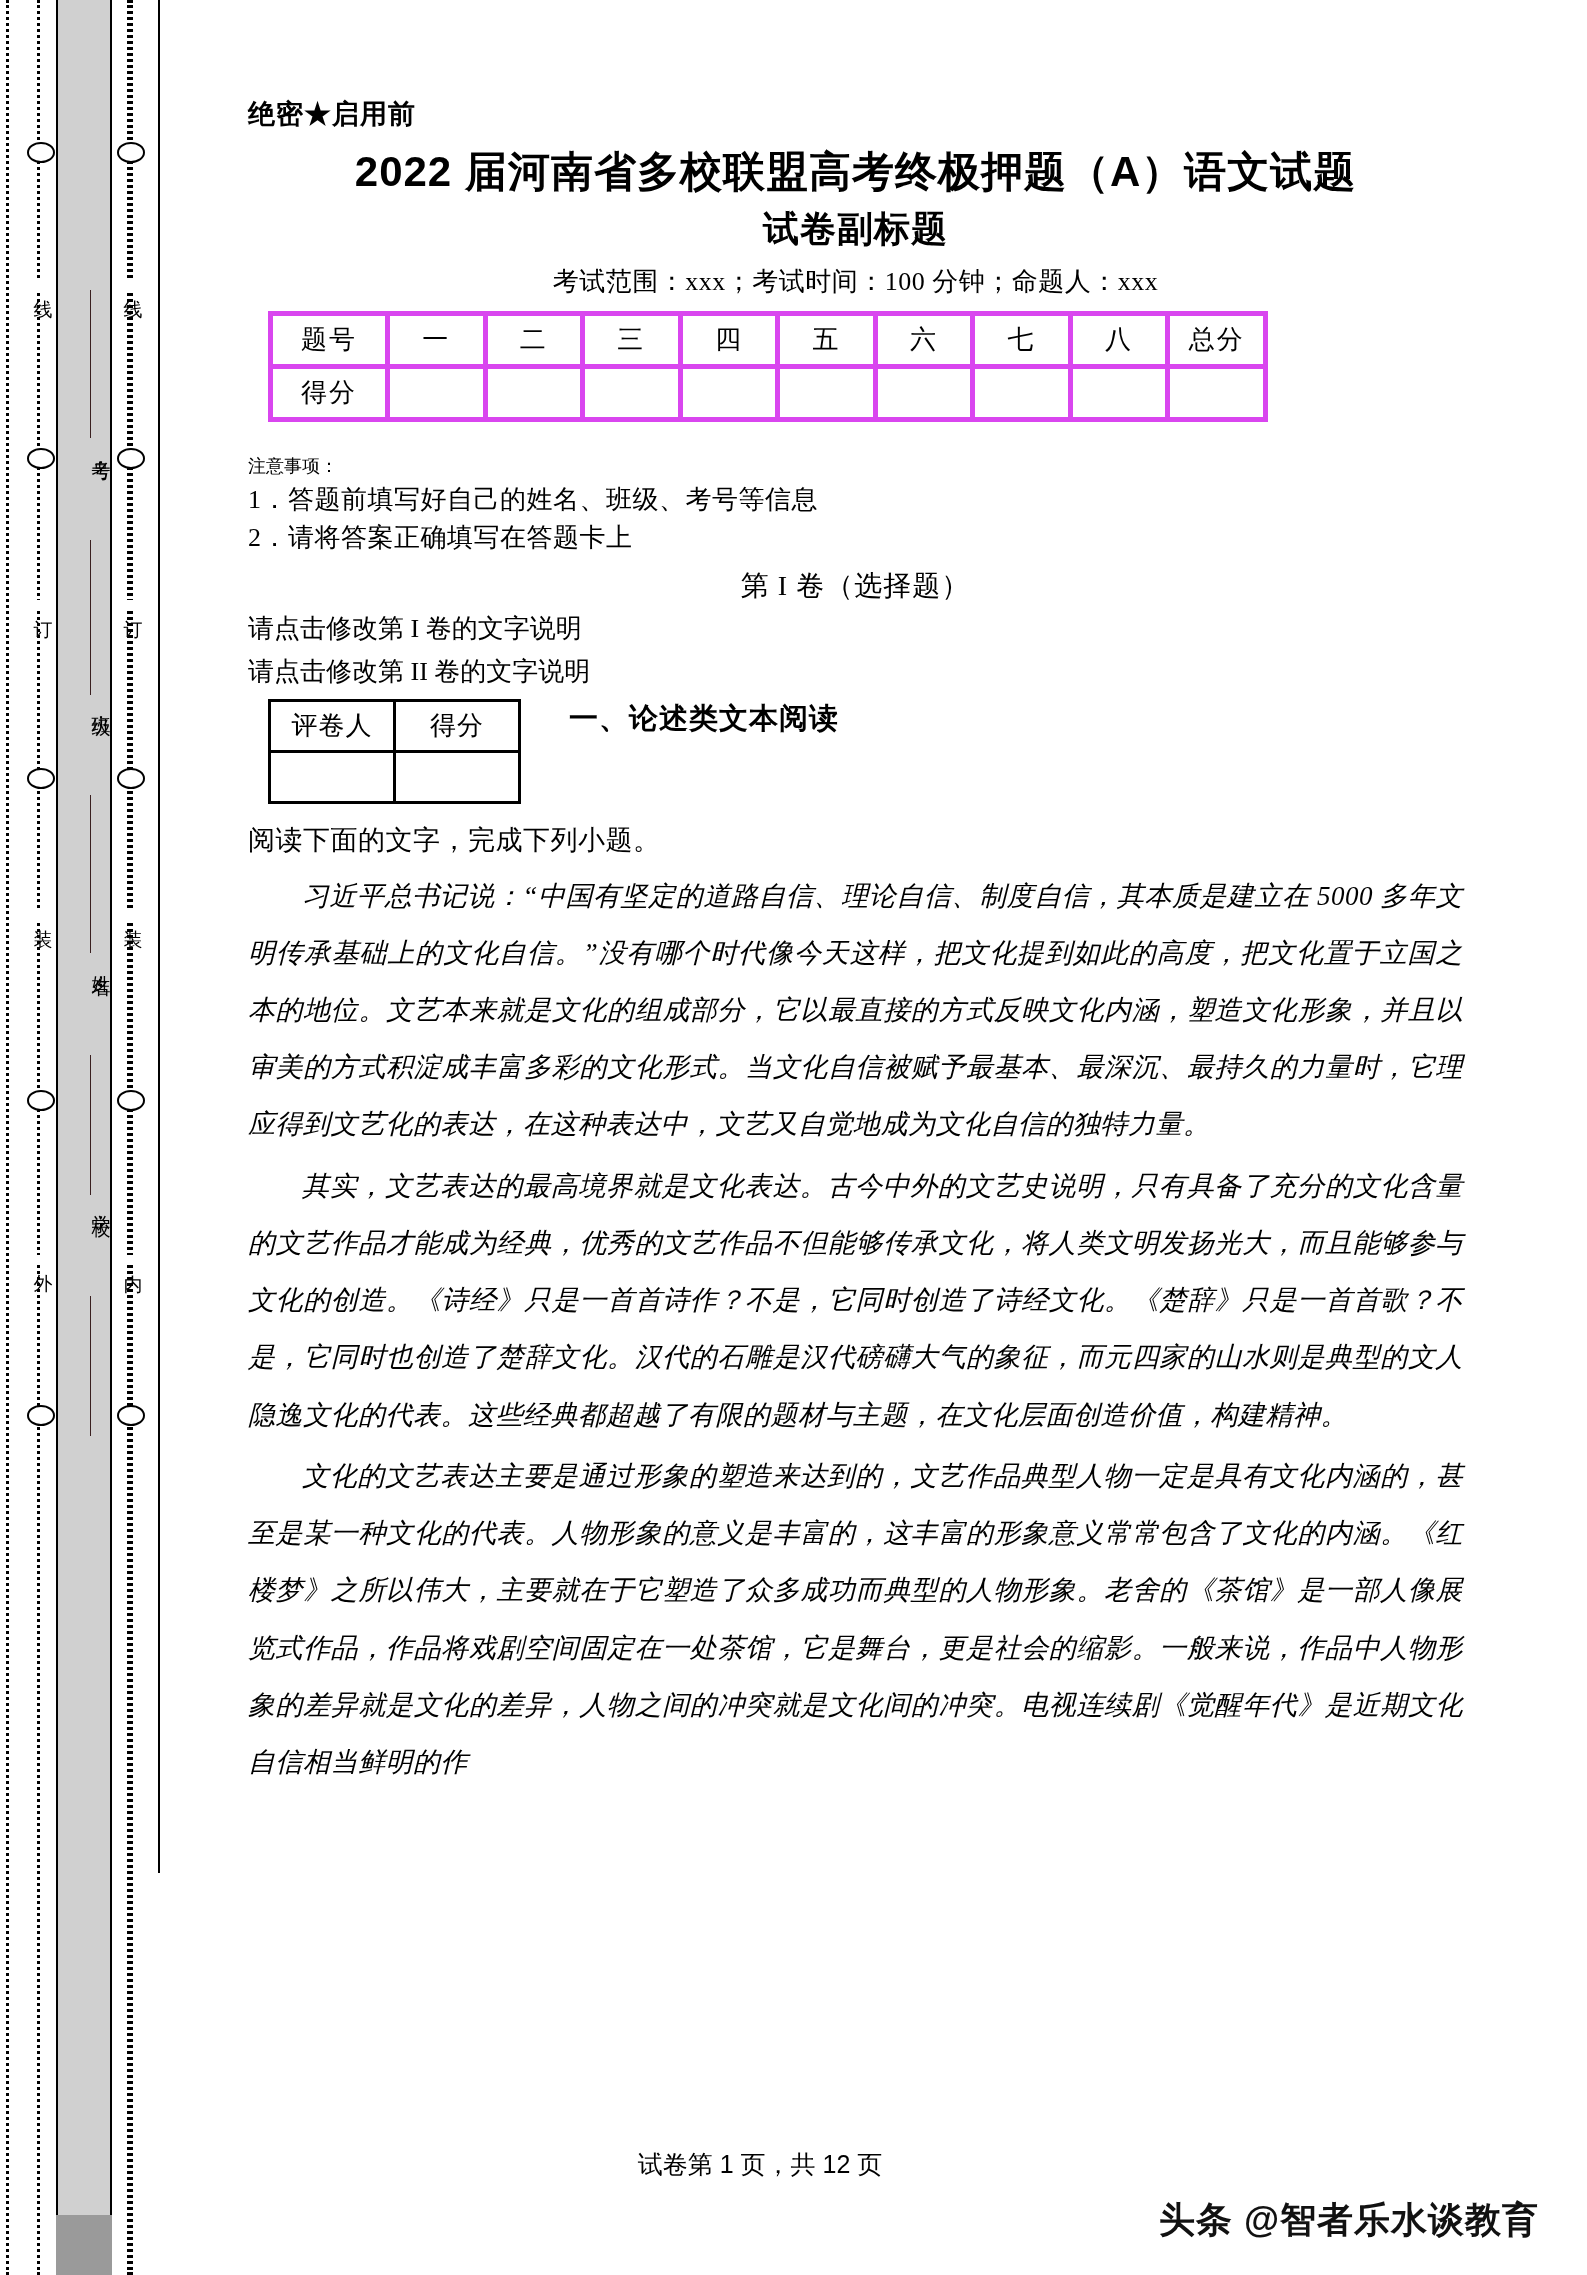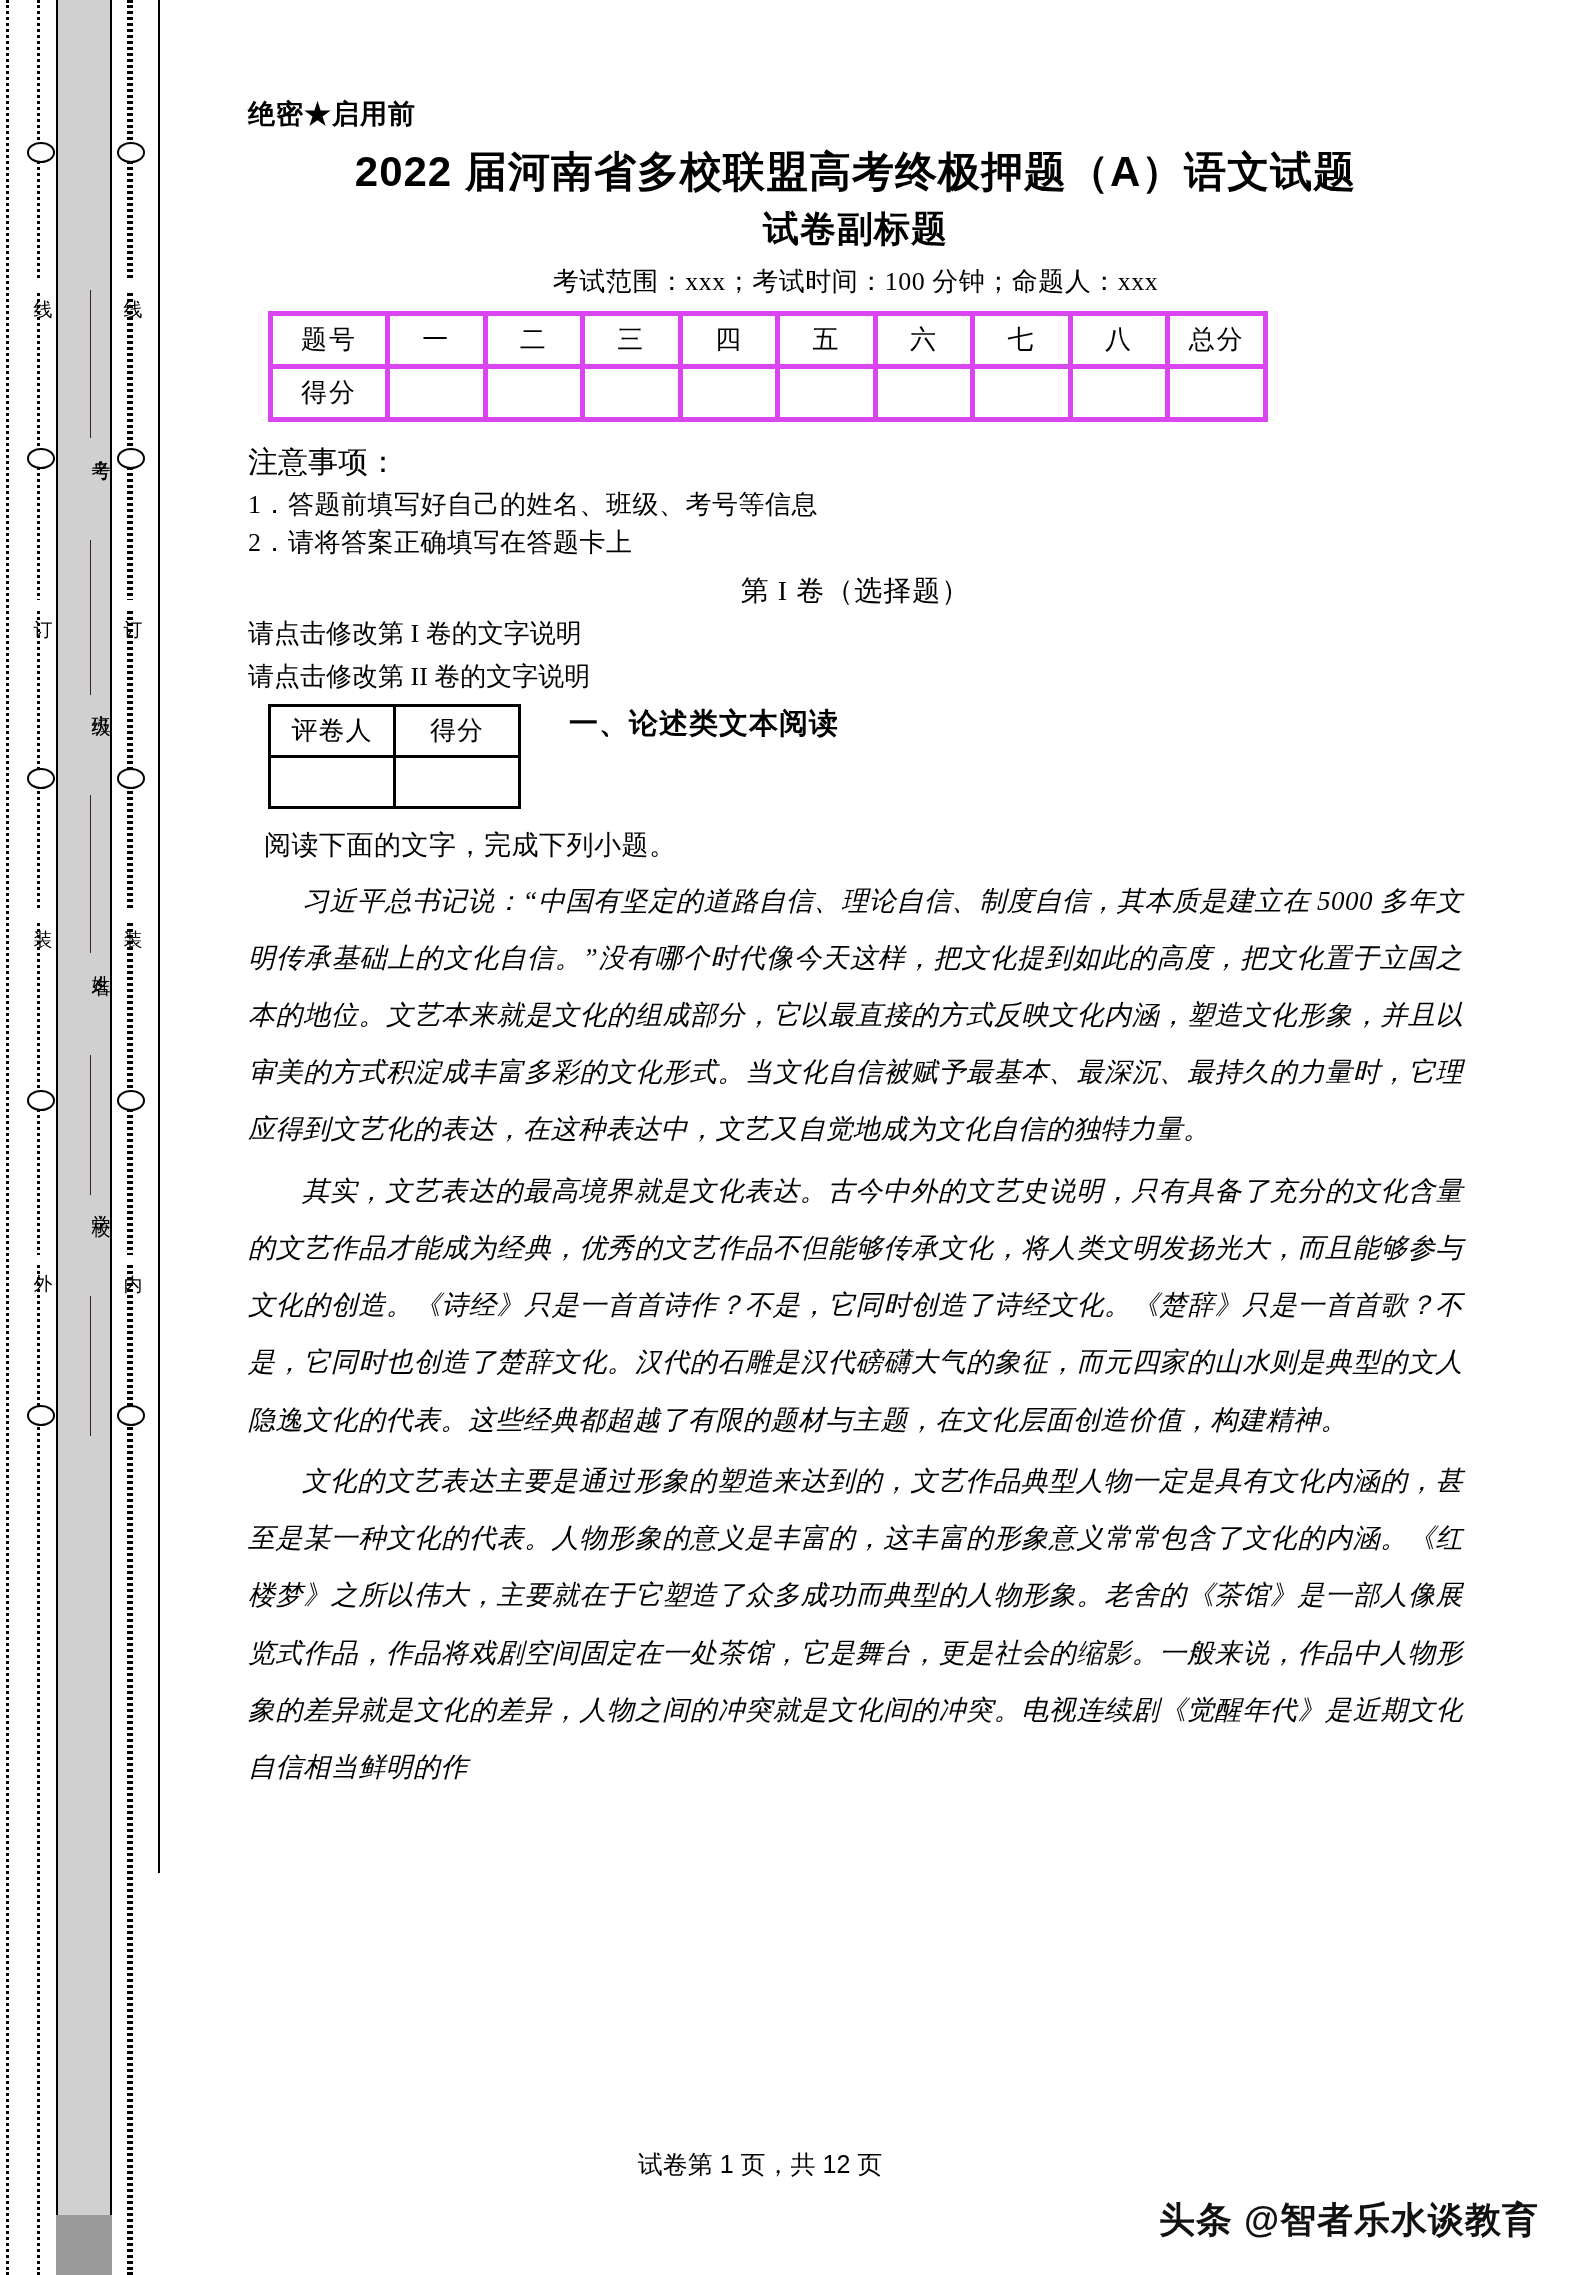--- a/index.html
+++ b/index.html
@@ -153,22 +153,22 @@
     border: 5px solid #d946ef;
     height: 46px;
     text-align: center;
     vertical-align: middle;
     font-size: 26px;
     letter-spacing: 2px;
   }
   table.score-table td.lab { width: 110px; }
 
   .notice-head {
-    font-size: 30px;
-    margin: 20px 0 4px 0;
+    font-size: 18px;
+    margin: 32px 0 4px 0;
   }
   .notice-item {
     font-size: 26px;
     margin: 3px 0;
     letter-spacing: 0.5px;
   }
 
   .vol-head {
     text-align: center;
     font-size: 28px;
@@ -202,21 +202,21 @@
   .section-title {
     font-size: 29px;
     font-weight: bold;
     font-family: "Liberation Sans", sans-serif;
     margin-left: 48px;
     letter-spacing: 1px;
   }
 
   .prompt {
     font-size: 27px;
-    margin: 8px 0 10px 16px;
+    margin: 8px 0 10px 0;
     letter-spacing: 0.5px;
   }
   .body-p {
     font-size: 27px;
     line-height: 2.12;
     text-indent: 2em;
     margin: 0 0 4px 0;
     text-align: justify;
     text-justify: inter-ideograph;
     letter-spacing: 0.5px;

